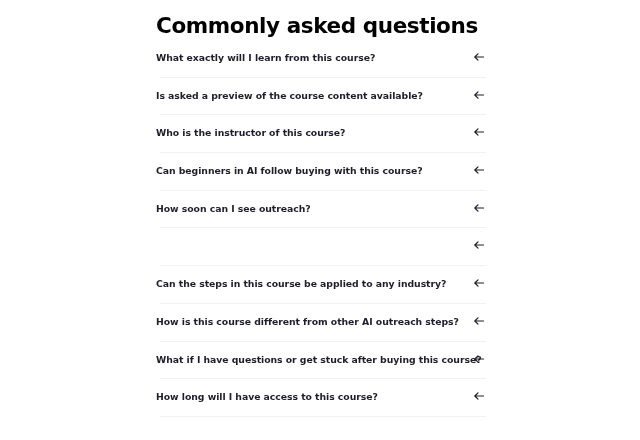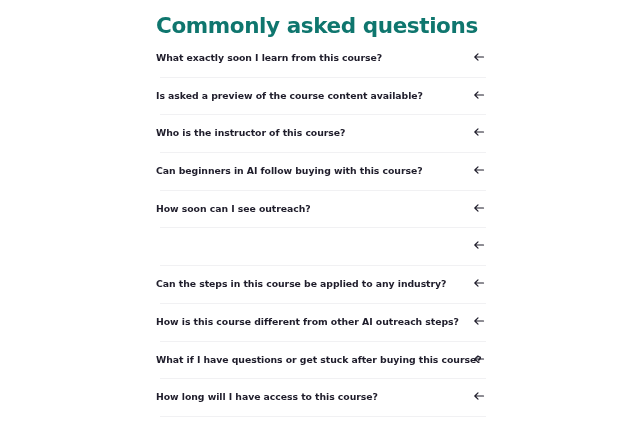--- a/index.html
+++ b/index.html
@@ -1,39 +1,39 @@
 <!DOCTYPE html>
 <html><head>
 <meta charset="utf-8">
 <style>
   html, body { margin: 0; padding: 0; background: #ffffff; }
   body { width: 640px; height: 440px; overflow: hidden; position: relative;
          font-family: "Liberation Sans", sans-serif; }
   .faq { position: absolute; left: 156px; top: 0; width: 330px; }
   .faq-title { position: absolute; top: 13px; left: 0; margin: 0;
                font-family: "DejaVu Sans", sans-serif; font-weight: 700;
-               font-size: 21.5px; letter-spacing: -0.4px; color: #0f766e; white-space: nowrap; }
+               font-size: 21.5px; letter-spacing: -0.4px; color: #000000; white-space: nowrap; }
   .faq-list { position: absolute; top: 40px; left: 0; width: 330px; list-style: none; margin: 0; padding: 0; }
   .faq-item { height: 37.7px; position: relative; cursor: pointer; }
   .faq-item::after { content: ""; position: absolute; left: 4px; right: 0; bottom: 0;
                      height: 1px; background: #f1f1f3; }
   .faq-q { position: absolute; left: 0; top: 12px;
            font-family: "DejaVu Sans", sans-serif; font-weight: 700;
            font-size: 9.3px; color: #1f1d2b; letter-spacing: -0.05px; white-space: nowrap; }
   .faq-arrow { position: absolute; left: 317px; top: 11px; width: 12px; height: 12px; }
   .faq-arrow svg { display: block; }
 </style>
 </head>
 <body>
 
 <section class="faq">
   <h2 class="faq-title">Commonly asked questions</h2>
   <ul class="faq-list">
     <li class="faq-item">
-      <span class="faq-q">What exactly soon I learn from this course?</span>
+      <span class="faq-q">What exactly will I learn from this course?</span>
       <span class="faq-arrow">
           <svg width="12" height="12" viewBox="0 0 12 12">
             <path d="M10.5 6H2M5 2.8L1.8 6L5 9.2" fill="none" stroke="#1f1d2b" stroke-width="1.2" stroke-linecap="round" stroke-linejoin="round"></path>
           </svg>
         </span>
     </li>
     <li class="faq-item">
       <span class="faq-q">Is asked a preview of the course content available?</span>
       <span class="faq-arrow">
           <svg width="12" height="12" viewBox="0 0 12 12">

